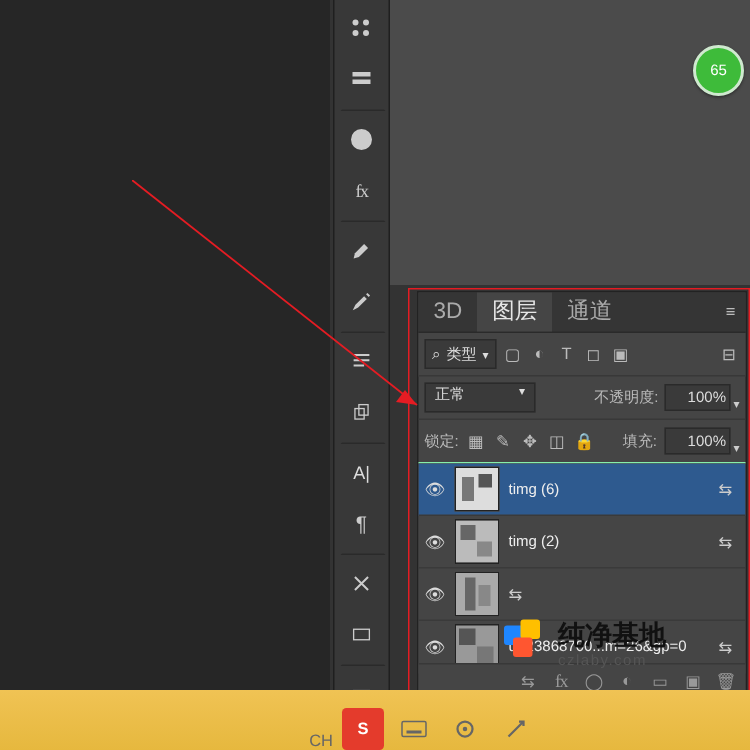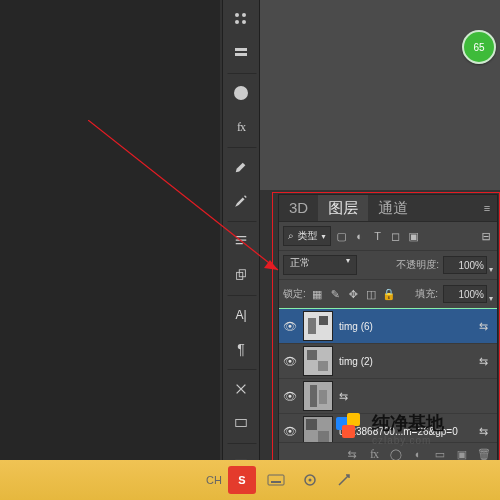--- a/index.html
+++ b/index.html
@@ -46,21 +46,21 @@
   .thumb{width:28px;height:28px;background:#888;border:1px solid #222;display:flex;align-items:center;justify-content:center;overflow:hidden}
   .thumb svg{width:28px;height:28px}
   .layer-name{flex:1;font-size:10px;color:#eee;white-space:nowrap;overflow:hidden;text-overflow:ellipsis}
   .link{width:14px;color:#ccc;font-size:11px}
 
   .panel-footer{position:absolute;bottom:0;left:0;right:0;height:22px;display:flex;align-items:center;justify-content:flex-end;gap:8px;padding:0 6px;background:#454545;border-top:1px solid #383838;color:#999;font-size:11px}
   .ft-ico{width:14px;text-align:center}
 
   
   .taskbar{position:absolute;left:0;bottom:0;width:500px;height:40px;background:linear-gradient(#F0C354,#E6B83E)}
-  .taskbar-inner{display:flex;align-items:center;height:100%;padding:0 6px;gap:6px}
+  .taskbar-inner{display:flex;align-items:flex-end;height:100%;padding:0 6px;gap:6px}
   .lang{color:#666;font-size:11px}
   .tb-ico{width:28px;height:28px;display:flex;align-items:center;justify-content:center;border-radius:3px}
   .sogou{background:#E43B2C;color:#fff;font-weight:bold}
   .tb-sep{flex:1}
 
   
   .watermark{position:absolute;right:-6px;bottom:42px;width:170px;height:60px;display:flex;align-items:center;gap:6px;pointer-events:none}
   .wm-logo{width:30px;height:30px;position:relative}
   .wm-logo .p1{position:absolute;left:0;top:4px;width:13px;height:13px;background:#1E86FF;border-radius:2px}
   .wm-logo .p2{position:absolute;left:11px;top:0;width:13px;height:13px;background:#FFBF00;border-radius:2px}

